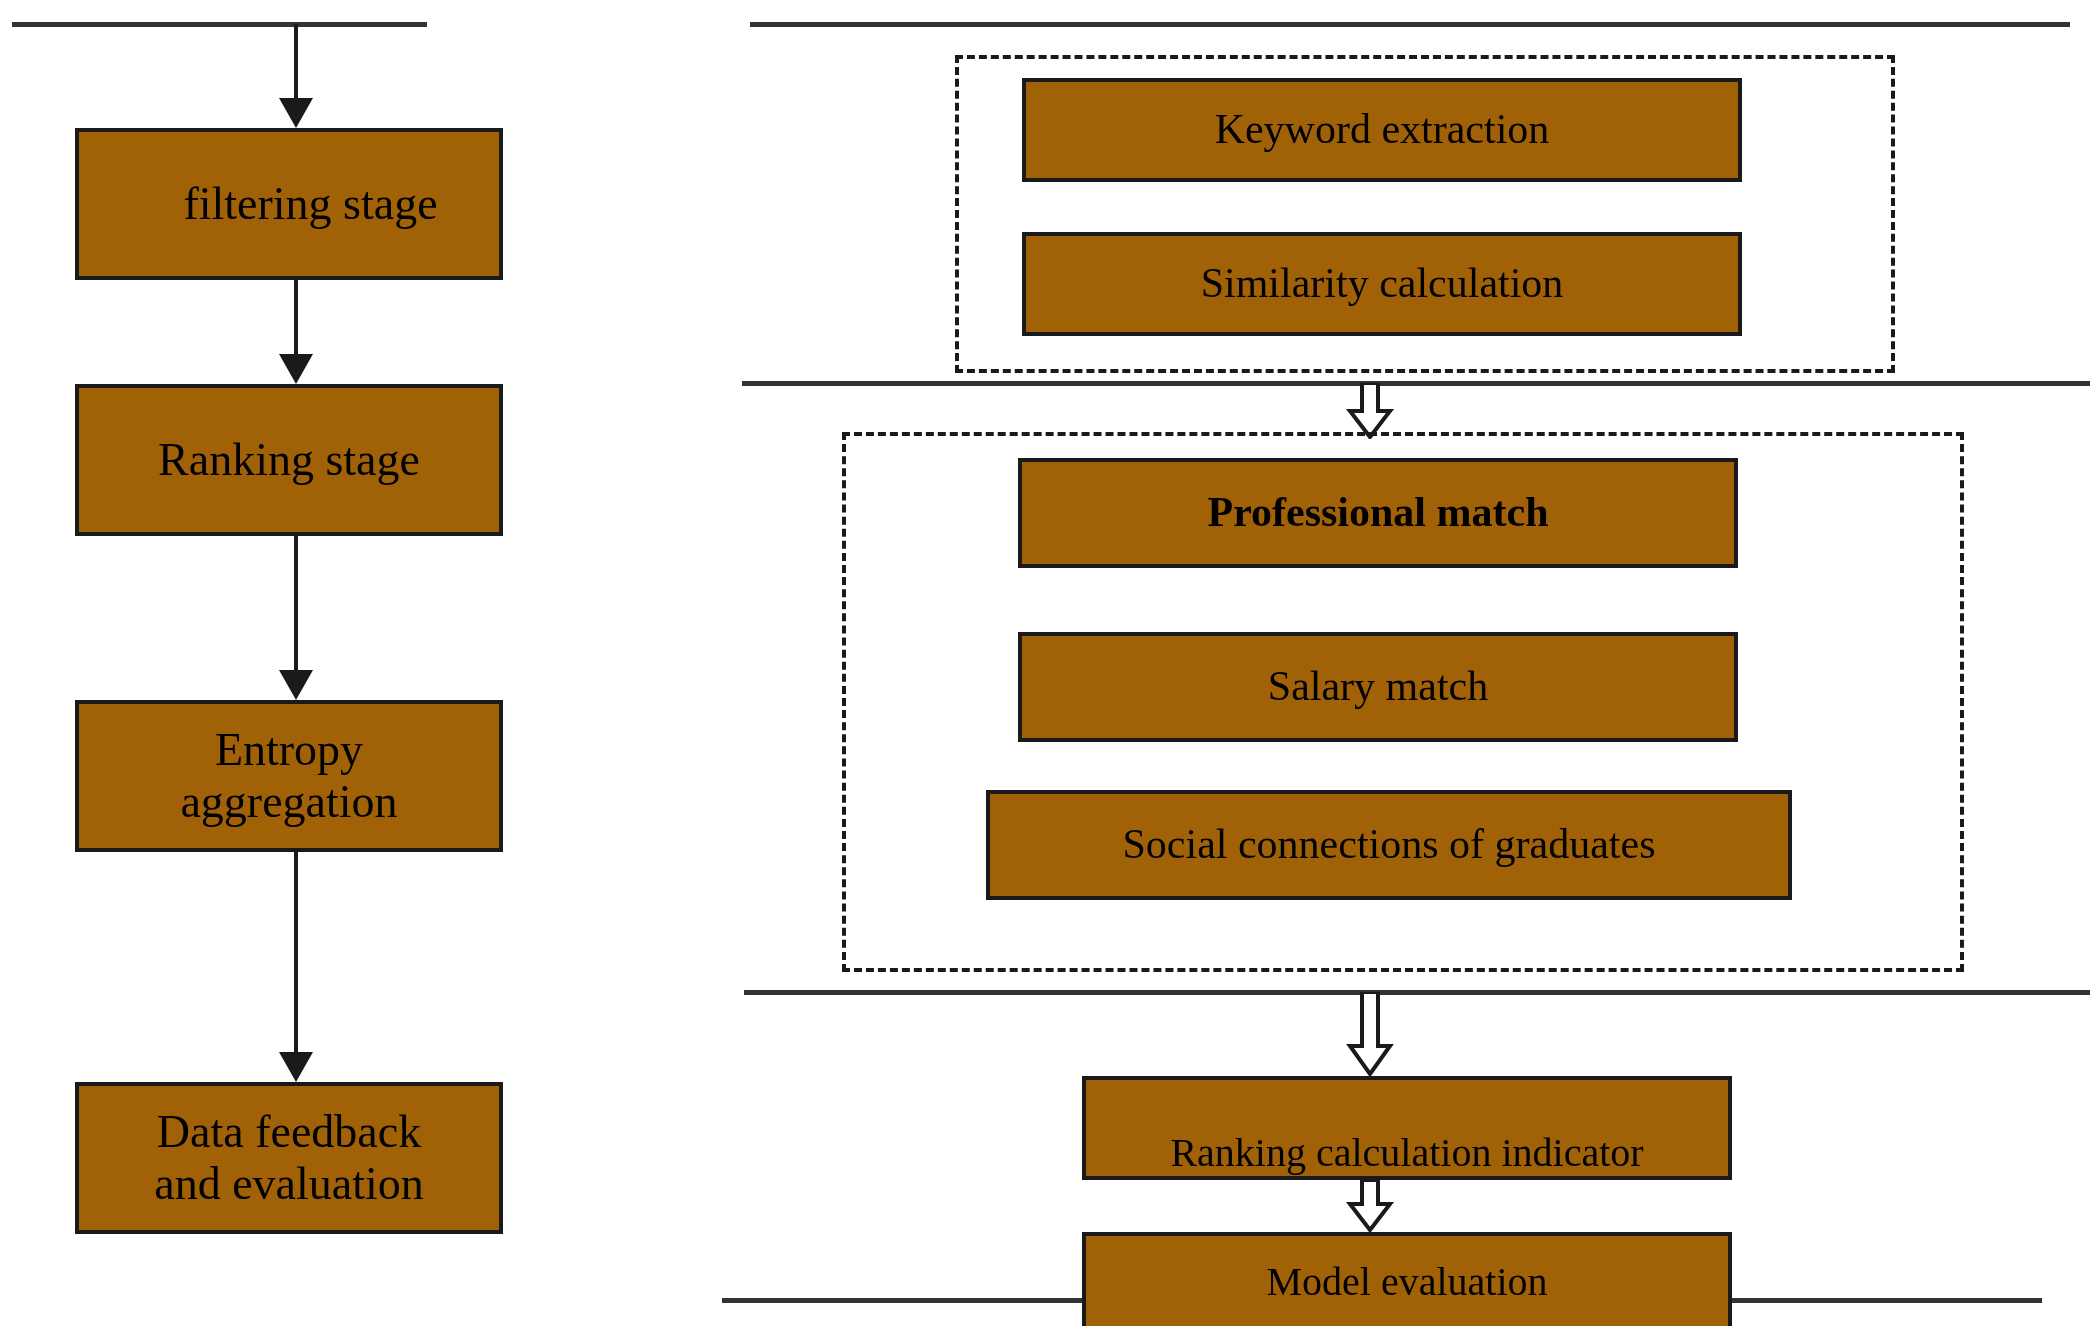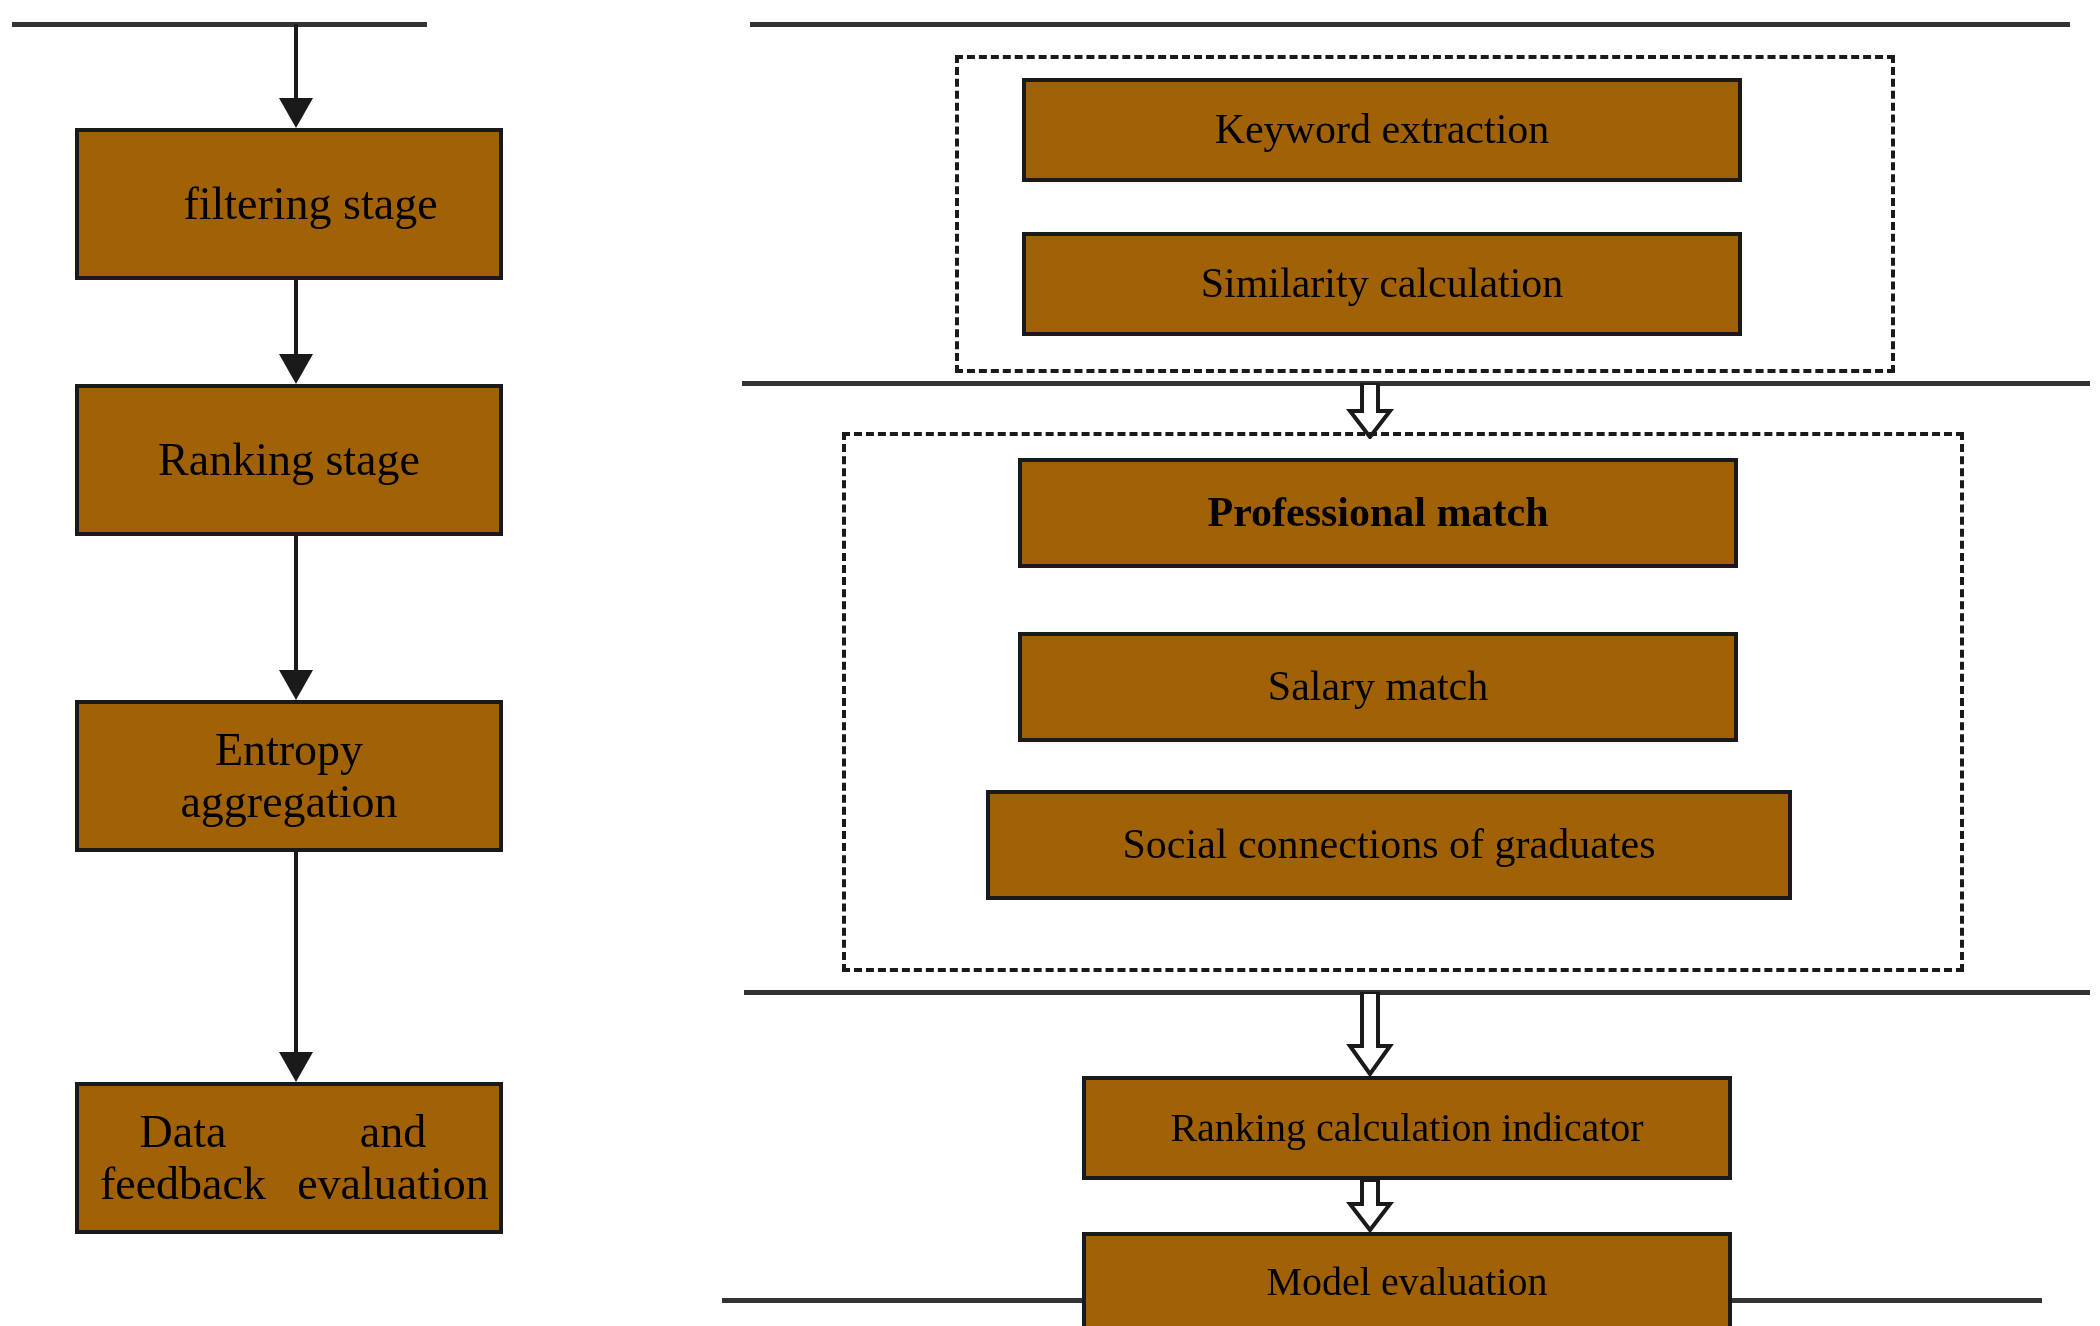--- a/index.html
+++ b/index.html
@@ -113,21 +113,21 @@
   <div class="solid-box lbl-lg" style="left:75px; top:700px; width:428px; height:152px; flex-direction:column;">
     <span>Entropy</span>
     <span>aggregation</span>
   </div>
 
   <div class="arrow-thin" style="left:296px; top:852px; height:230px;">
     <div class="shaft" style="height:202px;"></div>
     <div class="head" style="top:200px;"></div>
   </div>
 
-  <div class="solid-box lbl-lg" style="left:75px; top:1082px; width:428px; height:152px; flex-direction:row;">
+  <div class="solid-box lbl-lg" style="left:75px; top:1082px; width:428px; height:152px; flex-direction:column;">
     <span>Data feedback</span>
     <span>and evaluation</span>
   </div>
 
   <div class="dashed-group" style="left:955px; top:55px; width:940px; height:318px;"></div>
 
   <div class="solid-box lbl-md" style="left:1022px; top:78px; width:720px; height:104px;">
     <span>Keyword extraction</span>
   </div>
 
@@ -154,21 +154,21 @@
   <div class="solid-box lbl-md" style="left:986px; top:790px; width:806px; height:110px;">
     <span>Social connections of  graduates</span>
   </div>
 
   <div class="arrow-hollow" style="left:1340px; top:992px; width:60px; height:84px;">
     <svg width="60" height="84" viewBox="0 0 60 84">
       <polygon points="22,0 38,0 38,54 50,54 30,82 10,54 22,54" fill="#ffffff" stroke="#1a1a1a" stroke-width="4" stroke-linejoin="miter"></polygon>
     </svg>
   </div>
 
-  <div class="solid-box lbl-sm" style="left:1082px; top:1076px; width:650px; height:104px;">
+  <div class="solid-box lbl-sm" style="left:1082px; top:1076px; width:650px; height:104px;align-items:flex-end;">
     <span>Ranking calculation indicator</span>
   </div>
 
   <div class="arrow-hollow" style="left:1340px; top:1180px; width:60px; height:52px;">
     <svg width="60" height="52" viewBox="0 0 60 52">
       <polygon points="22,0 38,0 38,24 50,24 30,50 10,24 22,24" fill="#ffffff" stroke="#1a1a1a" stroke-width="4" stroke-linejoin="miter"></polygon>
     </svg>
   </div>
 
   <div class="solid-box lbl-sm" style="left:1082px; top:1232px; width:650px; height:100px;">

